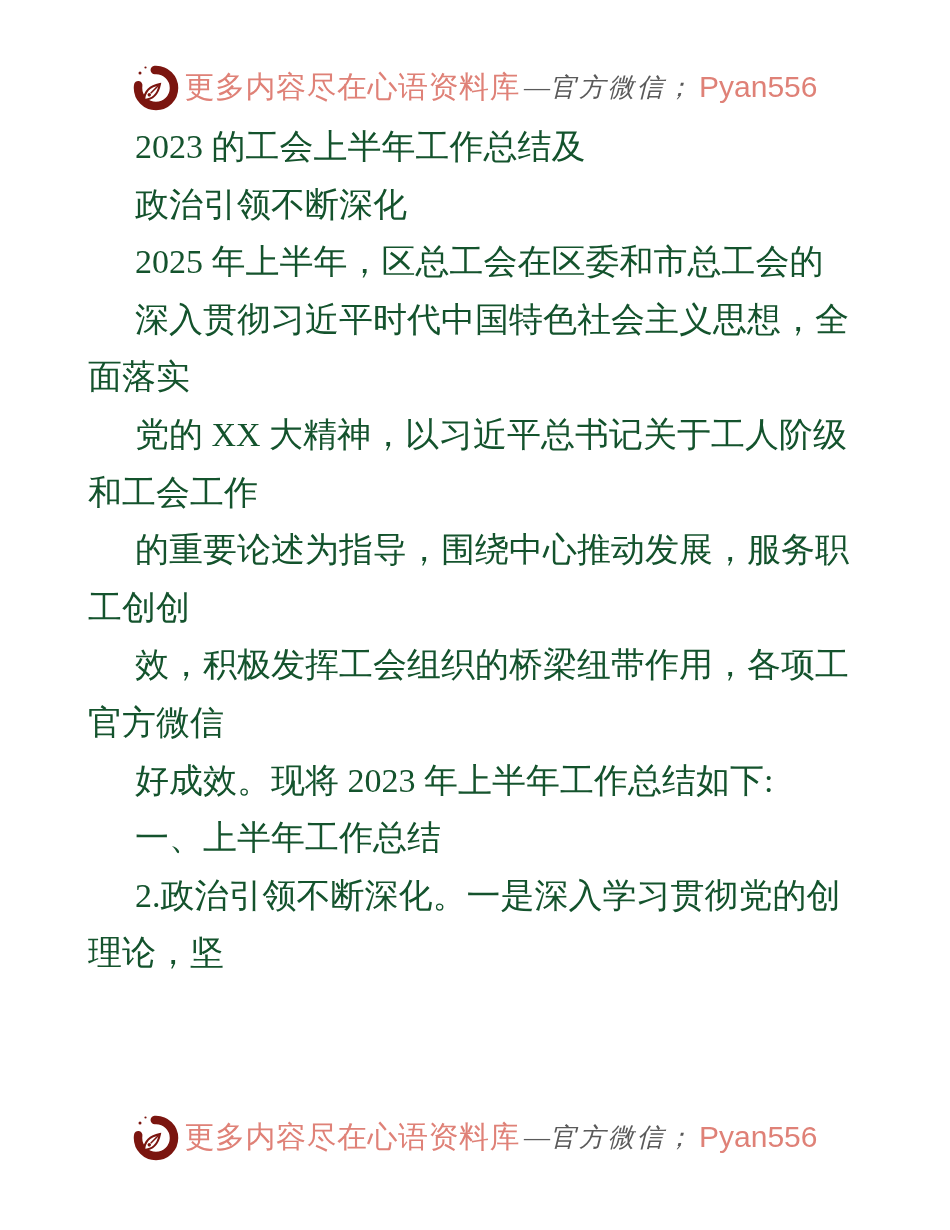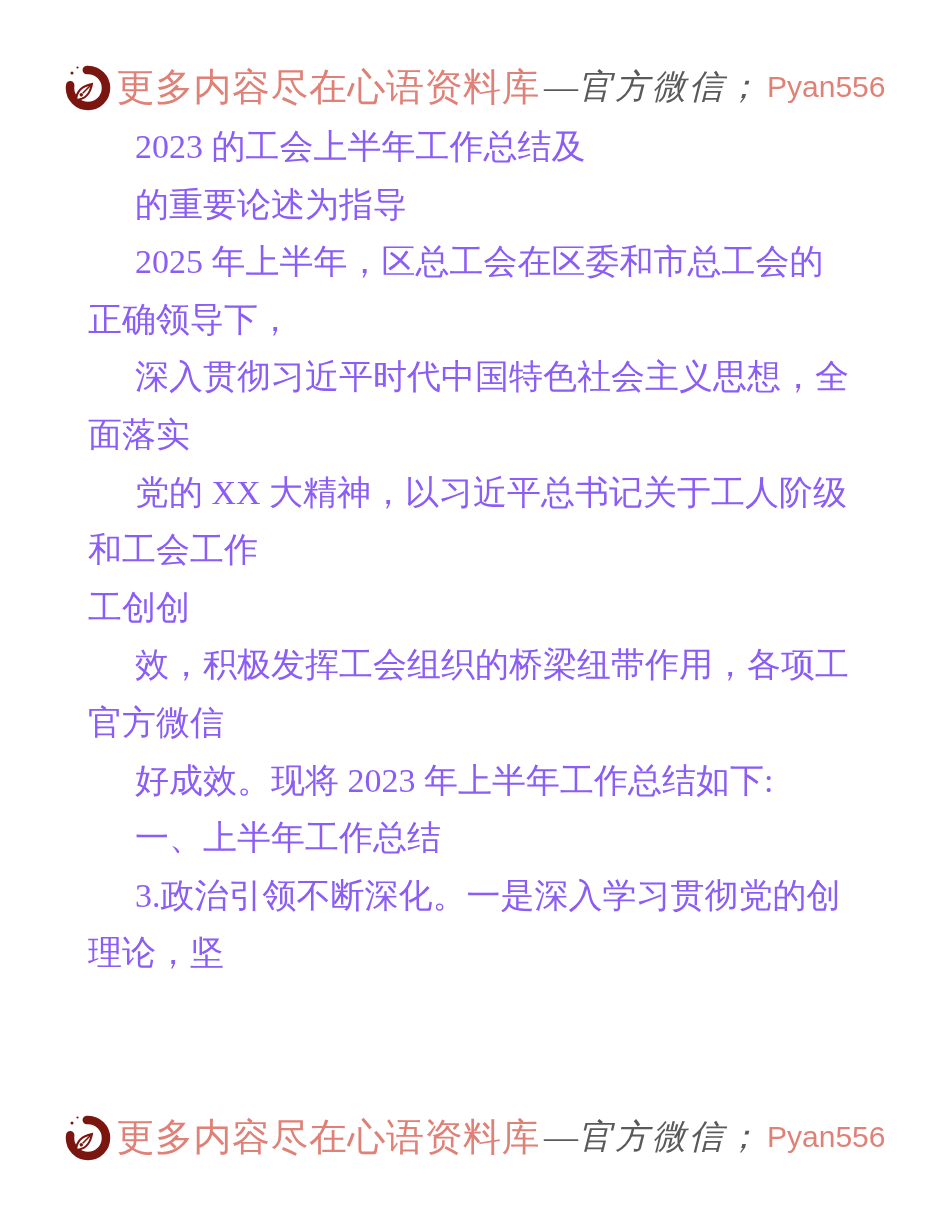--- a/index.html
+++ b/index.html
@@ -16,28 +16,28 @@
   .watermark{
     position:absolute;left:0;width:100%;
     display:flex;justify-content:center;align-items:center;
     gap:4px;height:58px;
   }
   .watermark.top{top:58px;}
   .watermark.bottom{top:1108px;}
   .wm-logo{display:inline-flex;align-items:center;margin-right:2px;}
   .wm-brand{
     color:var(--brand,#DF8177);
-    font-size:38px;
+    font-size:30px;
     font-family:Liberation Sans, sans-serif;
     letter-spacing:0.5px;
     white-space:nowrap;
   }
   .wm-label{
     color:var(--label,#5A5A5A);
-    font-size:34px;
+    font-size:26px;
     font-style:italic;
     font-family:"Liberation Serif", serif;
     letter-spacing:3px;
     white-space:nowrap;
   }
   .wm-dash{font-style:normal;letter-spacing:0;}
   .wm-id{
     color:var(--brand,#DF8177);
     font-size:30px;
     font-family:"Liberation Sans", sans-serif;
@@ -75,35 +75,35 @@
         </g>
         <circle cx="7" cy="11" r="1.5" fill="#7B150F"></circle>
         <circle cx="12.5" cy="5.5" r="1.1" fill="#7B150F"></circle>
       </svg>
     </span>
     <span class="wm-brand">更多内容尽在心语资料库</span>
     <span class="wm-label"><span class="wm-dash">—</span><span>官方微信；</span></span>
     <span class="wm-id">Pyan556</span>
   </header>
 
-  <main class="doc" style="color: #8b5cf6;">
+  <main class="doc" style="color: #14532d;">
       <div class="line indent">2023 的工会上半年工作总结及</div>
-      <div class="line indent">的重要论述为指导</div>
+      <div class="line indent">政治引领不断深化</div>
       <div class="line indent">2025 年上半年，区总工会在区委和市总工会的</div>
-      <div class="line">正确领导下，</div>
       <div class="line indent">深入贯彻习近平时代中国特色社会主义思想，全</div>
       <div class="line">面落实</div>
       <div class="line indent">党的 XX 大精神，以习近平总书记关于工人阶级</div>
       <div class="line">和工会工作</div>
+      <div class="line indent">的重要论述为指导，围绕中心推动发展，服务职</div>
       <div class="line">工创创</div>
       <div class="line indent">效，积极发挥工会组织的桥梁纽带作用，各项工</div>
       <div class="line">官方微信</div>
       <div class="line indent">好成效。现将 2023 年上半年工作总结如下:</div>
       <div class="line indent">一、上半年工作总结</div>
-      <div class="line indent">3.政治引领不断深化。一是深入学习贯彻党的创</div>
+      <div class="line indent">2.政治引领不断深化。一是深入学习贯彻党的创</div>
       <div class="line">理论，坚</div>
     </main>
 
   <footer class="watermark bottom">
     <span class="wm-logo">
       <svg width="46" height="50" viewBox="0 0 46 50" aria-hidden="true">
         <circle cx="23" cy="26" r="18" fill="none" stroke="#7B150F" stroke-width="8.5" stroke-dasharray="89 24" stroke-dashoffset="30" stroke-linecap="round"></circle>
         <g transform="rotate(-135 23 26)">
           <path d="M23 9 C28.5 15.5 29.5 22 23 31.5 C16.5 22 17.5 15.5 23 9 Z" fill="#ffffff" stroke="#7B150F" stroke-width="2.2"></path>
           <circle cx="23" cy="16.5" r="1.7" fill="#7B150F"></circle>

